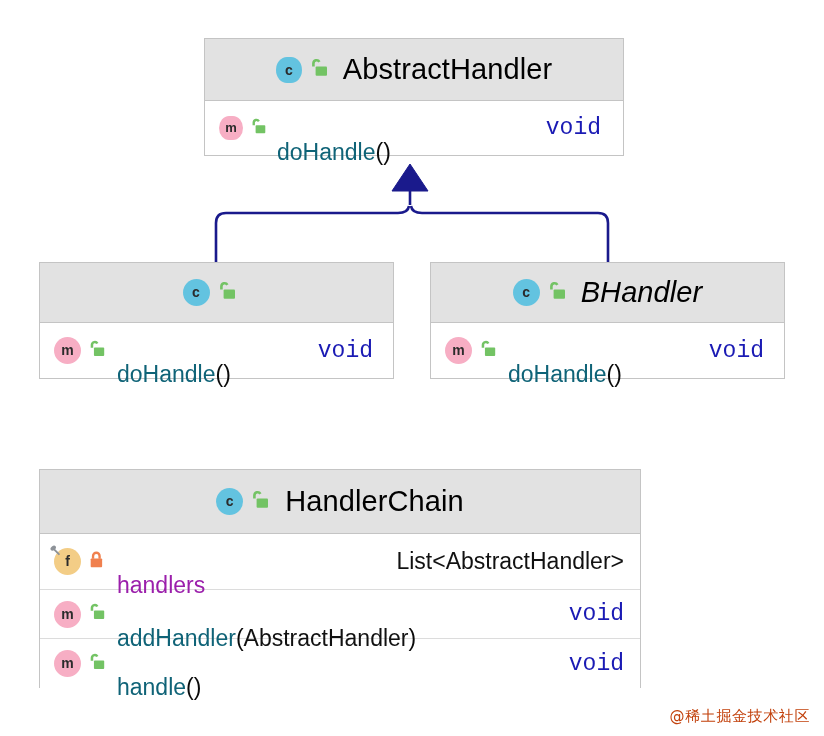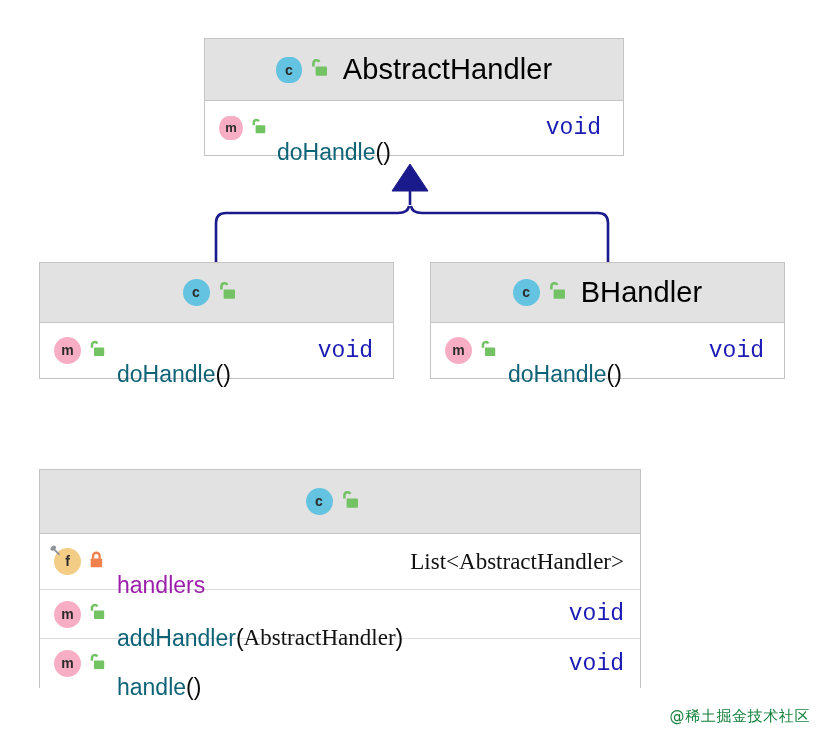--- a/index.html
+++ b/index.html
@@ -76,21 +76,21 @@
   .row-type {
     flex: 0 0 auto;
     white-space: nowrap;
   }
 
   
   .m-name   { color: #0f6377; }
   .f-name   { color: #9b1fab; }
   .paren    { color: #0a0a0a; }
   .ret-void { color: #1a1ab4; font-family: Liberation Mono, monospace; }
-  .type-txt { color: #111111; font-family: Liberation Serif, serif; }
+  .type-txt { color: #111111; }
 
   
   .icon-wrap {
     flex: 0 0 auto;
     position: relative;
     display: inline-block;
   }
 
   
   .badge {
@@ -132,21 +132,21 @@
   }
 
   
   .lock { flex: 0 0 auto; display: block; }
 
   
   #watermark {
     position: absolute;
     right: 14px;
     bottom: 10px;
-    color: #15803d;
+    color: #c2410c;
     font-size: 15px;
     letter-spacing: .6px;
     font-family: "DejaVu Sans", "Liberation Sans", sans-serif;
     user-select: none;
     white-space: nowrap;
   }
 </style>
 </head>
 <body>
 
@@ -244,21 +244,21 @@
     <div class="uml-header" style="height:60px;">
       <span class="icon-wrap" style="width:27px;height:27px;margin-right:7px;">
         <span class="badge c" style="width:27px;height:27px;line-height:27px;font-size:14px;">c</span>
       </span>
       <span class="lock" style="margin-right:14px;">
         <svg width="20" height="22" viewBox="0 0 20 22" xmlns="http://www.w3.org/2000/svg">
           <path d="M4.4 9.6 V6.4 a3.2 3.2 0 0 1 6.0 -1.5" fill="none" stroke="#73c364" stroke-width="2.6"></path>
           <rect x="6.6" y="9.4" width="11.4" height="9.4" rx="1" fill="#73c364"></rect>
         </svg>
       </span>
-      <span class="cls-name" style="font-size:29px;">BHandler</span>
+      <span class="cls-name" style="font-size:29px;font-style:italic;">BHandler</span>
     </div>
     <div class="uml-rows">
       <div class="uml-row" style="height:55px; padding:0 20px 0 14px;">
         <span class="icon-wrap" style="width:27px;height:27px;margin-right:7px;">
           <span class="badge m" style="width:27px;height:27px;line-height:27px;font-size:14px;">m</span>
         </span>
         <span class="lock" style="margin-right:11px;">
           <svg width="18" height="20" viewBox="0 0 20 22" xmlns="http://www.w3.org/2000/svg">
             <path d="M4.4 9.6 V6.4 a3.2 3.2 0 0 1 6.0 -1.5" fill="none" stroke="#73c364" stroke-width="2.8"></path>
             <rect x="6.6" y="9.4" width="11.4" height="9.4" rx="1" fill="#73c364"></rect>
@@ -280,20 +280,21 @@
     <div class="uml-header" style="height:64px;">
       <span class="icon-wrap" style="width:27px;height:27px;margin-right:7px;">
         <span class="badge c" style="width:27px;height:27px;line-height:27px;font-size:14px;">c</span>
       </span>
       <span class="lock" style="margin-right:15px;">
         <svg width="20" height="22" viewBox="0 0 20 22" xmlns="http://www.w3.org/2000/svg">
           <path d="M4.4 9.6 V6.4 a3.2 3.2 0 0 1 6.0 -1.5" fill="none" stroke="#73c364" stroke-width="2.6"></path>
           <rect x="6.6" y="9.4" width="11.4" height="9.4" rx="1" fill="#73c364"></rect>
         </svg>
       </span>
+      <span class="cls-name" style="font-size:29px;">HandlerChain</span>
     </div>
     <div class="uml-rows">
 
       <div class="uml-row" style="height:56px; padding:0 16px 0 14px;">
         <span class="icon-wrap" style="width:27px;height:27px;margin-right:7px;">
           <span class="badge f" style="width:27px;height:27px;line-height:27px;font-size:14px;">f</span>
           <svg class="field-pin" viewBox="0 0 12 12" xmlns="http://www.w3.org/2000/svg">
             <ellipse cx="3.1" cy="3.0" rx="2.9" ry="2.0" transform="rotate(-38 3.1 3.0)" fill="#8d9298"></ellipse>
             <path d="M4.2 4.4 L8.6 8.9" stroke="#8d9298" stroke-width="1.8" stroke-linecap="round"></path>
           </svg>

